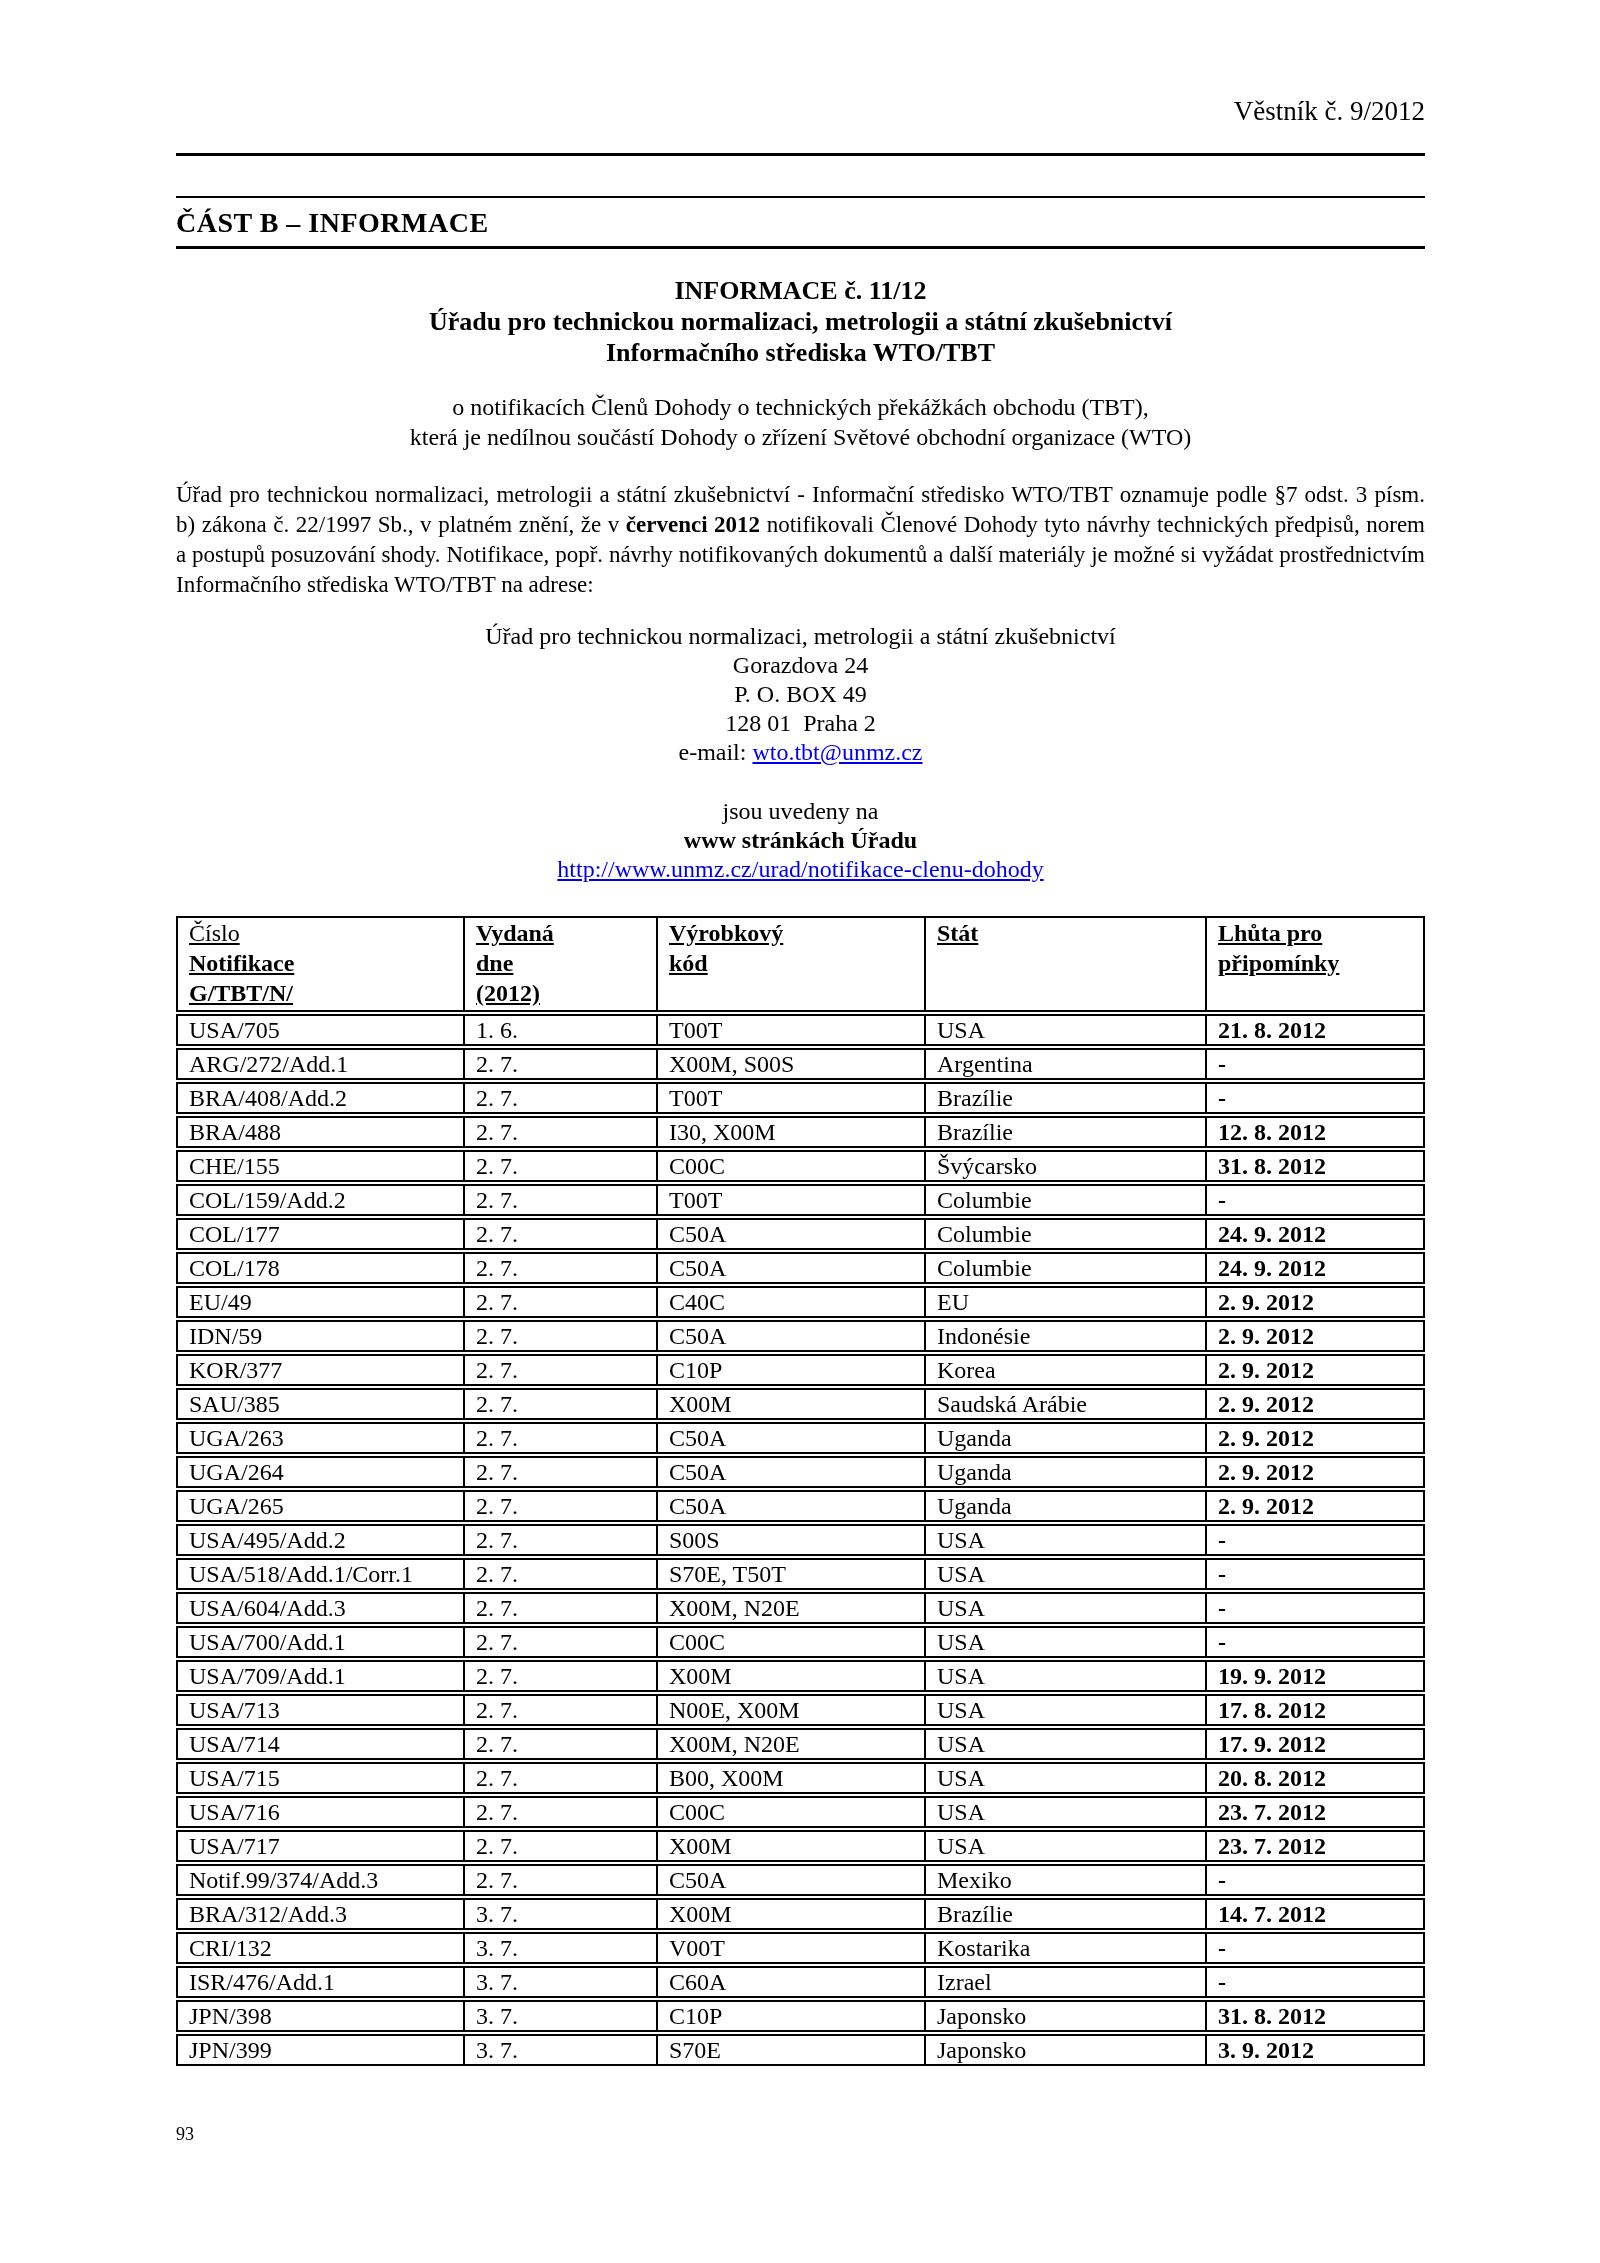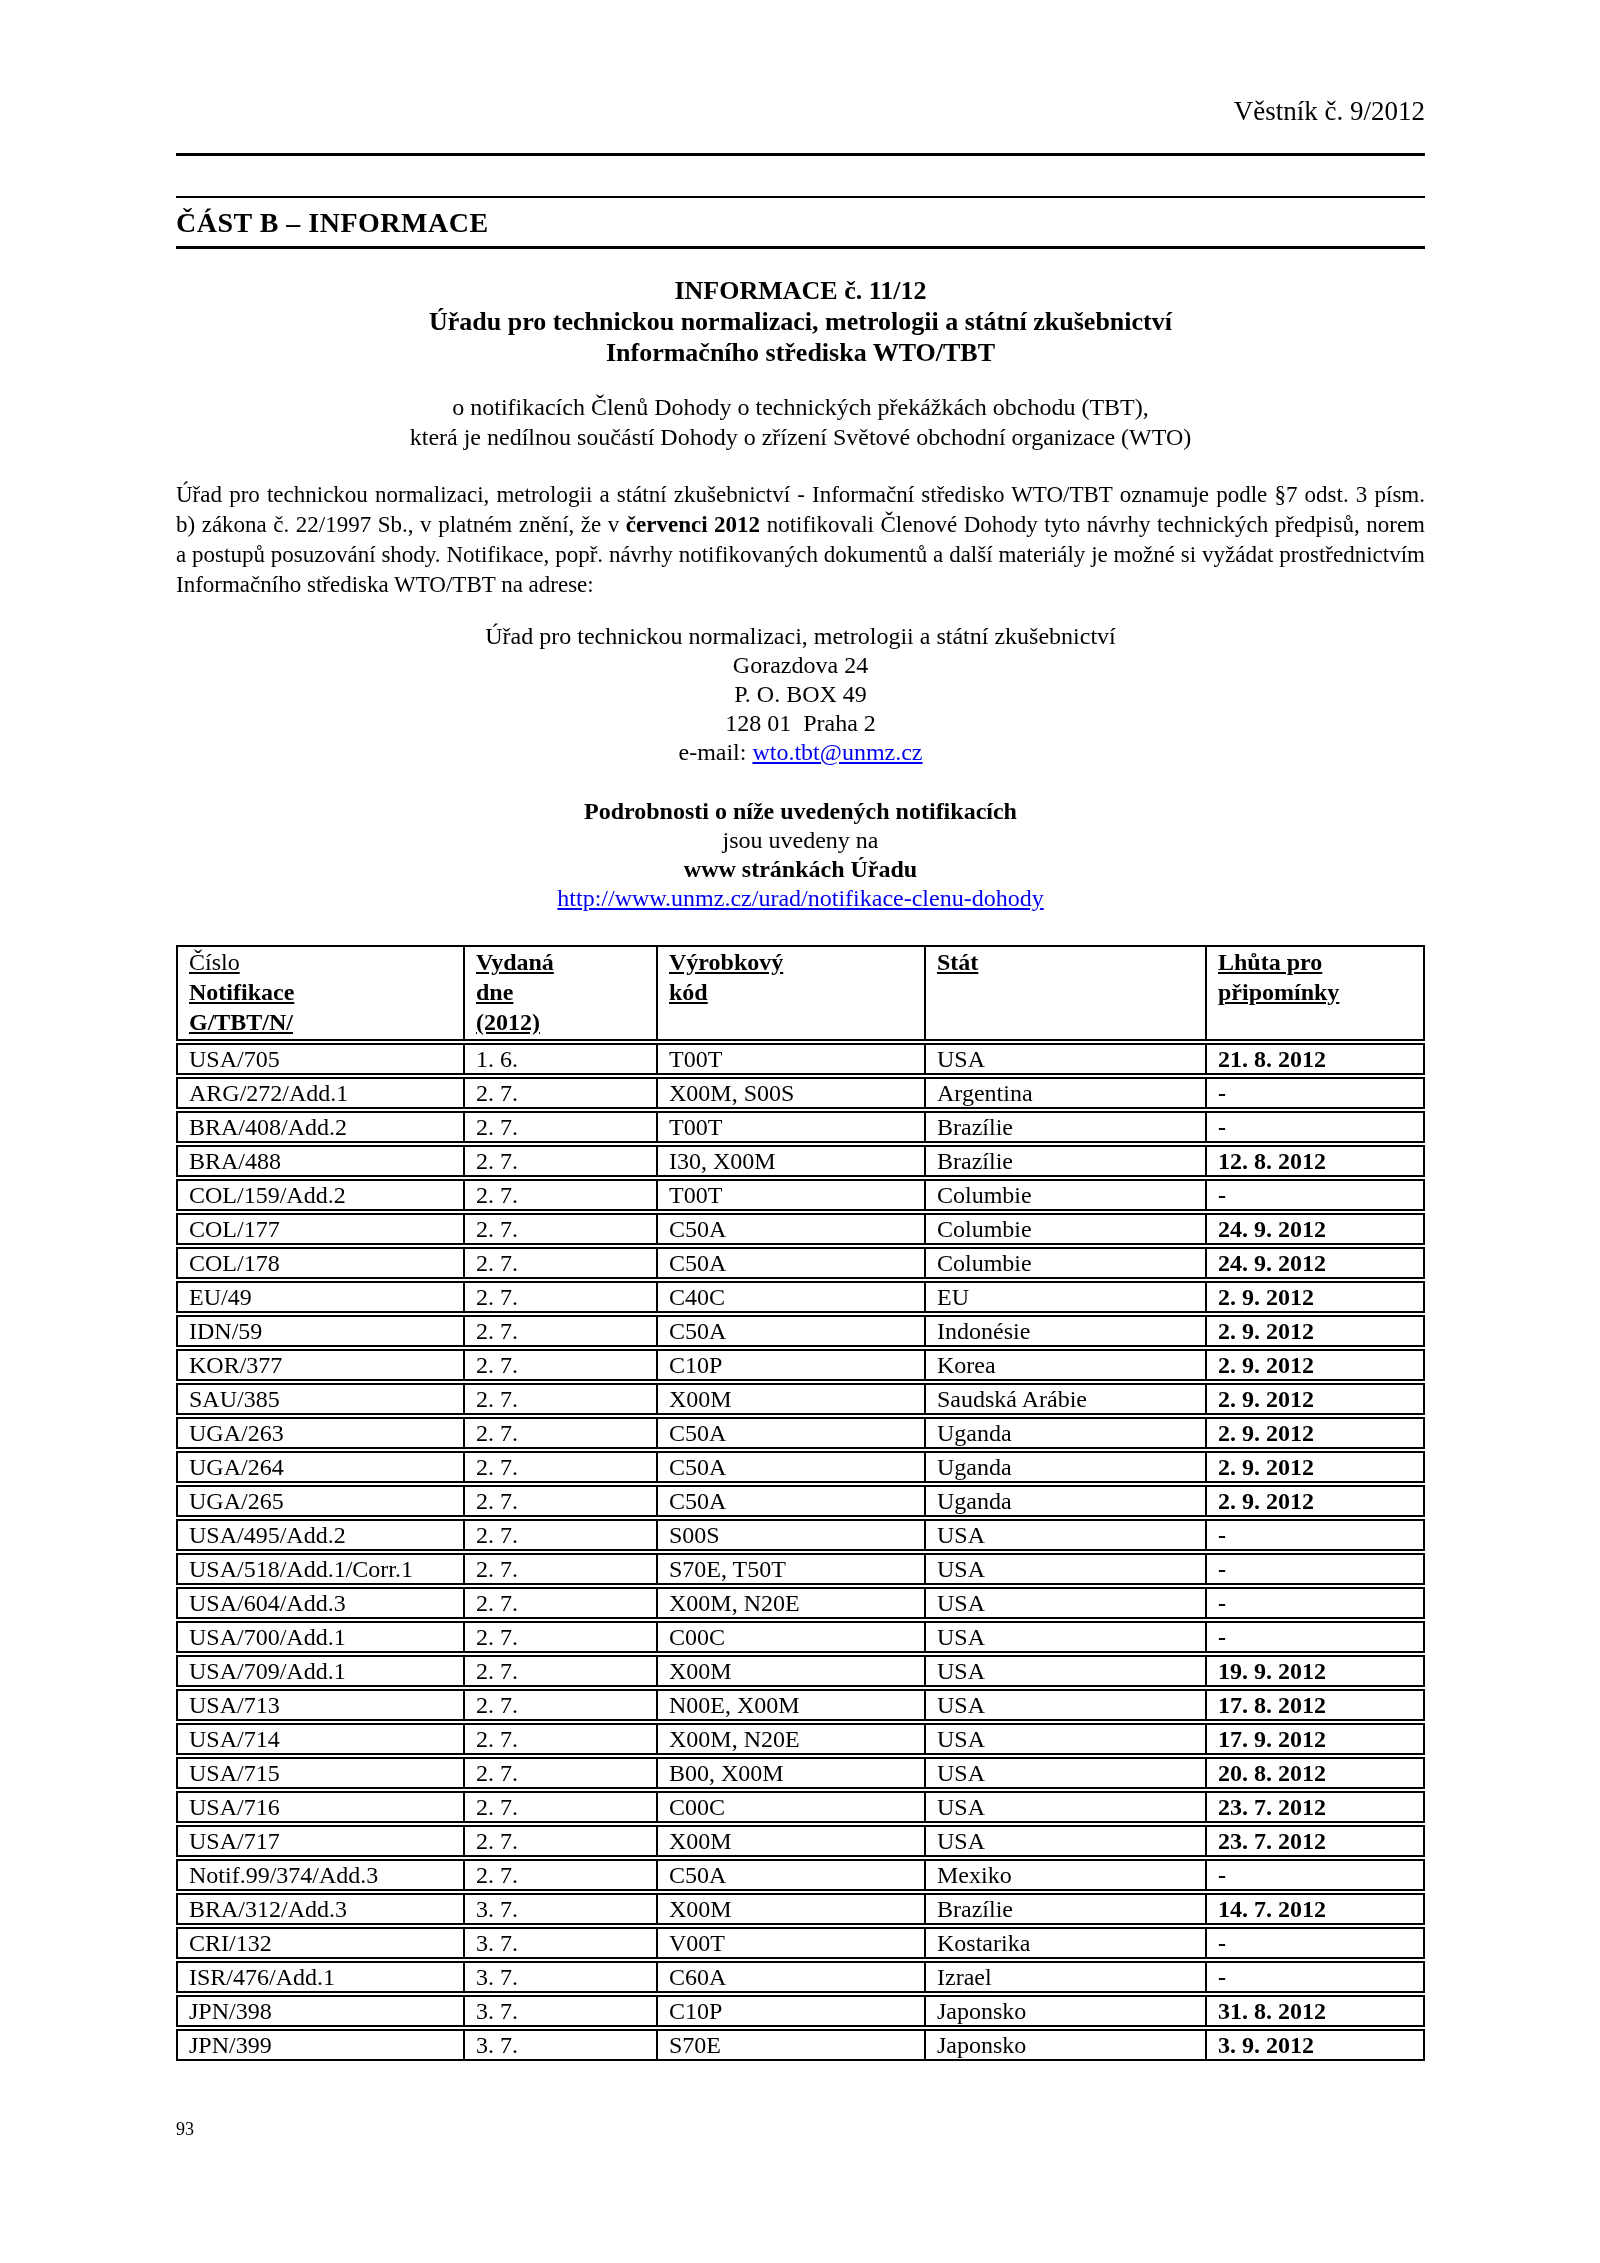--- a/index.html
+++ b/index.html
@@ -135,21 +135,20 @@
 
   <div class="address">
     <div>Úřad pro technickou normalizaci, metrologii a státní zkušebnictví</div>
     <div>Gorazdova 24</div>
     <div>P. O. BOX 49</div>
     <div>128 01  Praha 2</div>
     <div><span>e-mail: </span><a class="link" style="color: rgb(0, 0, 238);">wto.tbt@unmz.cz</a></div>
   </div>
 
   <div class="details">
-    <div class="bold">Podrobnosti o níže uvedených notifikacích</div>
     <div>jsou uvedeny na</div>
     <div class="bold">www stránkách Úřadu</div>
     <div><a class="link" style="color: rgb(0, 0, 238);">http://www.unmz.cz/urad/notifikace-clenu-dohody</a></div>
   </div>
 
   <table class="notif">
     <colgroup>
       <col style="width: 287px">
       <col style="width: 193px">
       <col style="width: 268px">
@@ -204,20 +203,27 @@
           <td class="deadline">-</td>
         </tr>
         <tr>
           <td>BRA/488</td>
           <td>2. 7.</td>
           <td>I30, X00M</td>
           <td>Brazílie</td>
           <td class="deadline">12. 8. 2012</td>
         </tr>
         <tr>
+          <td>CHE/155</td>
+          <td>2. 7.</td>
+          <td>C00C</td>
+          <td>Švýcarsko</td>
+          <td class="deadline">31. 8. 2012</td>
+        </tr>
+        <tr>
           <td>COL/159/Add.2</td>
           <td>2. 7.</td>
           <td>T00T</td>
           <td>Columbie</td>
           <td class="deadline">-</td>
         </tr>
         <tr>
           <td>COL/177</td>
           <td>2. 7.</td>
           <td>C50A</td>

